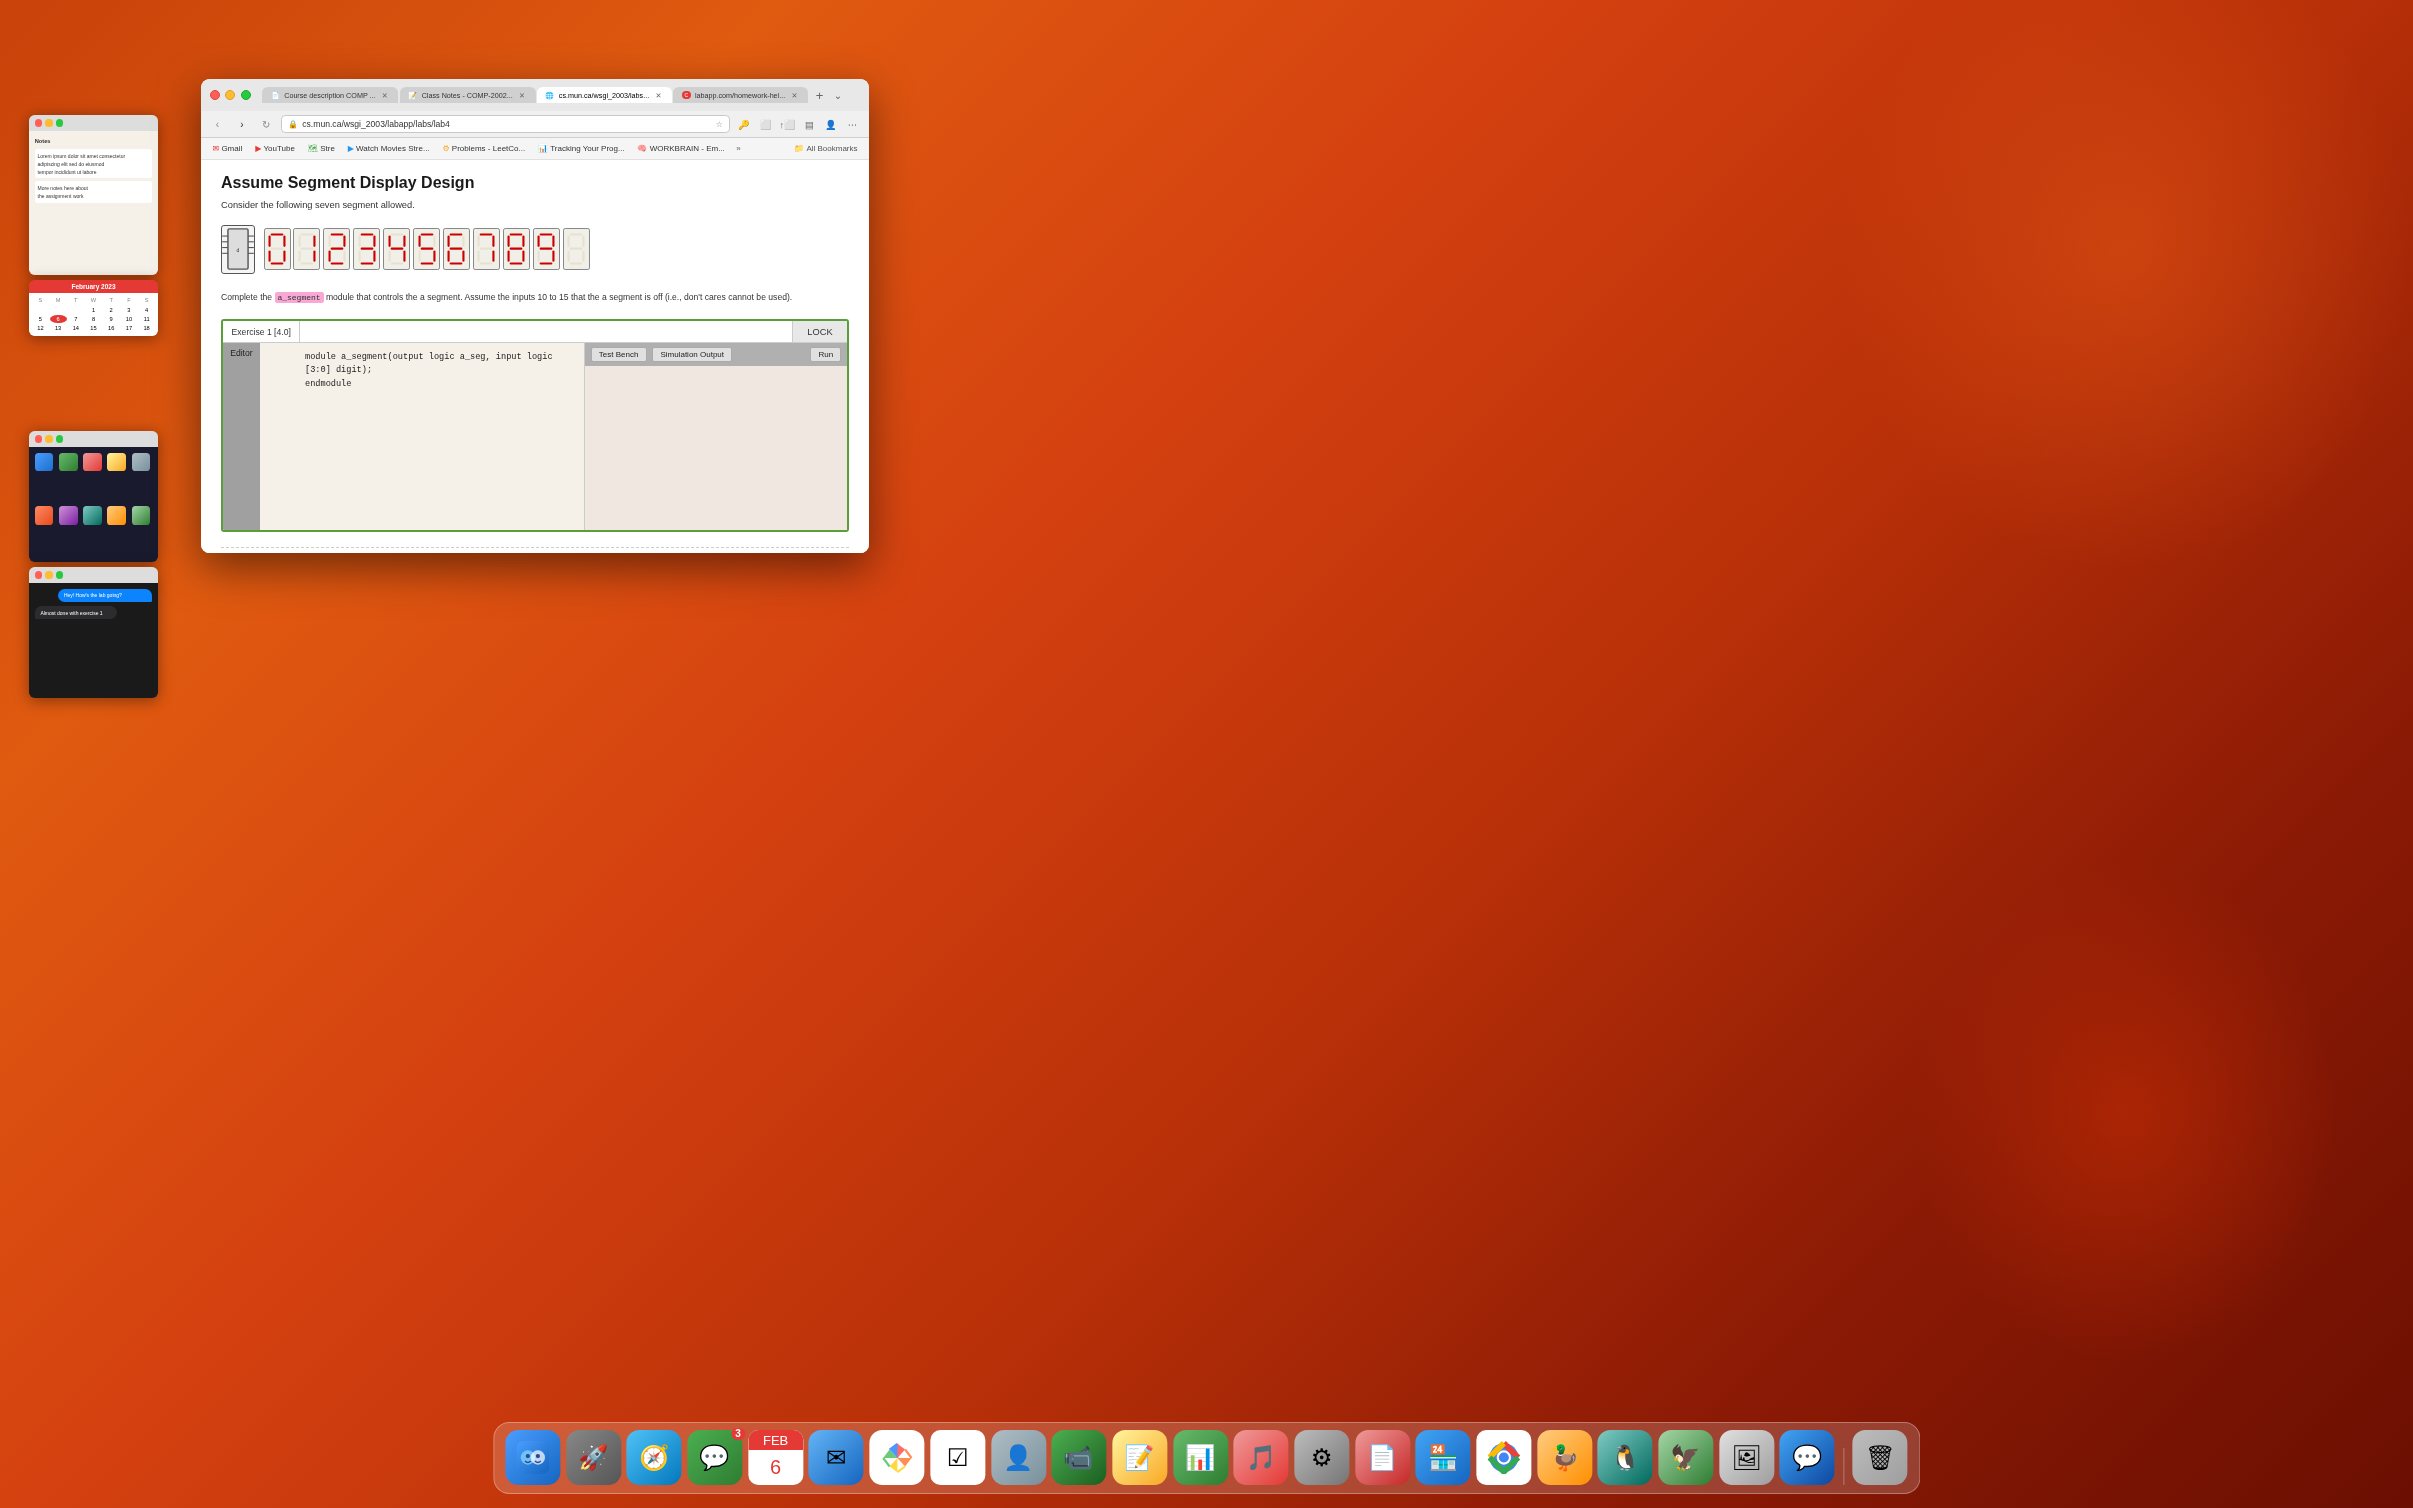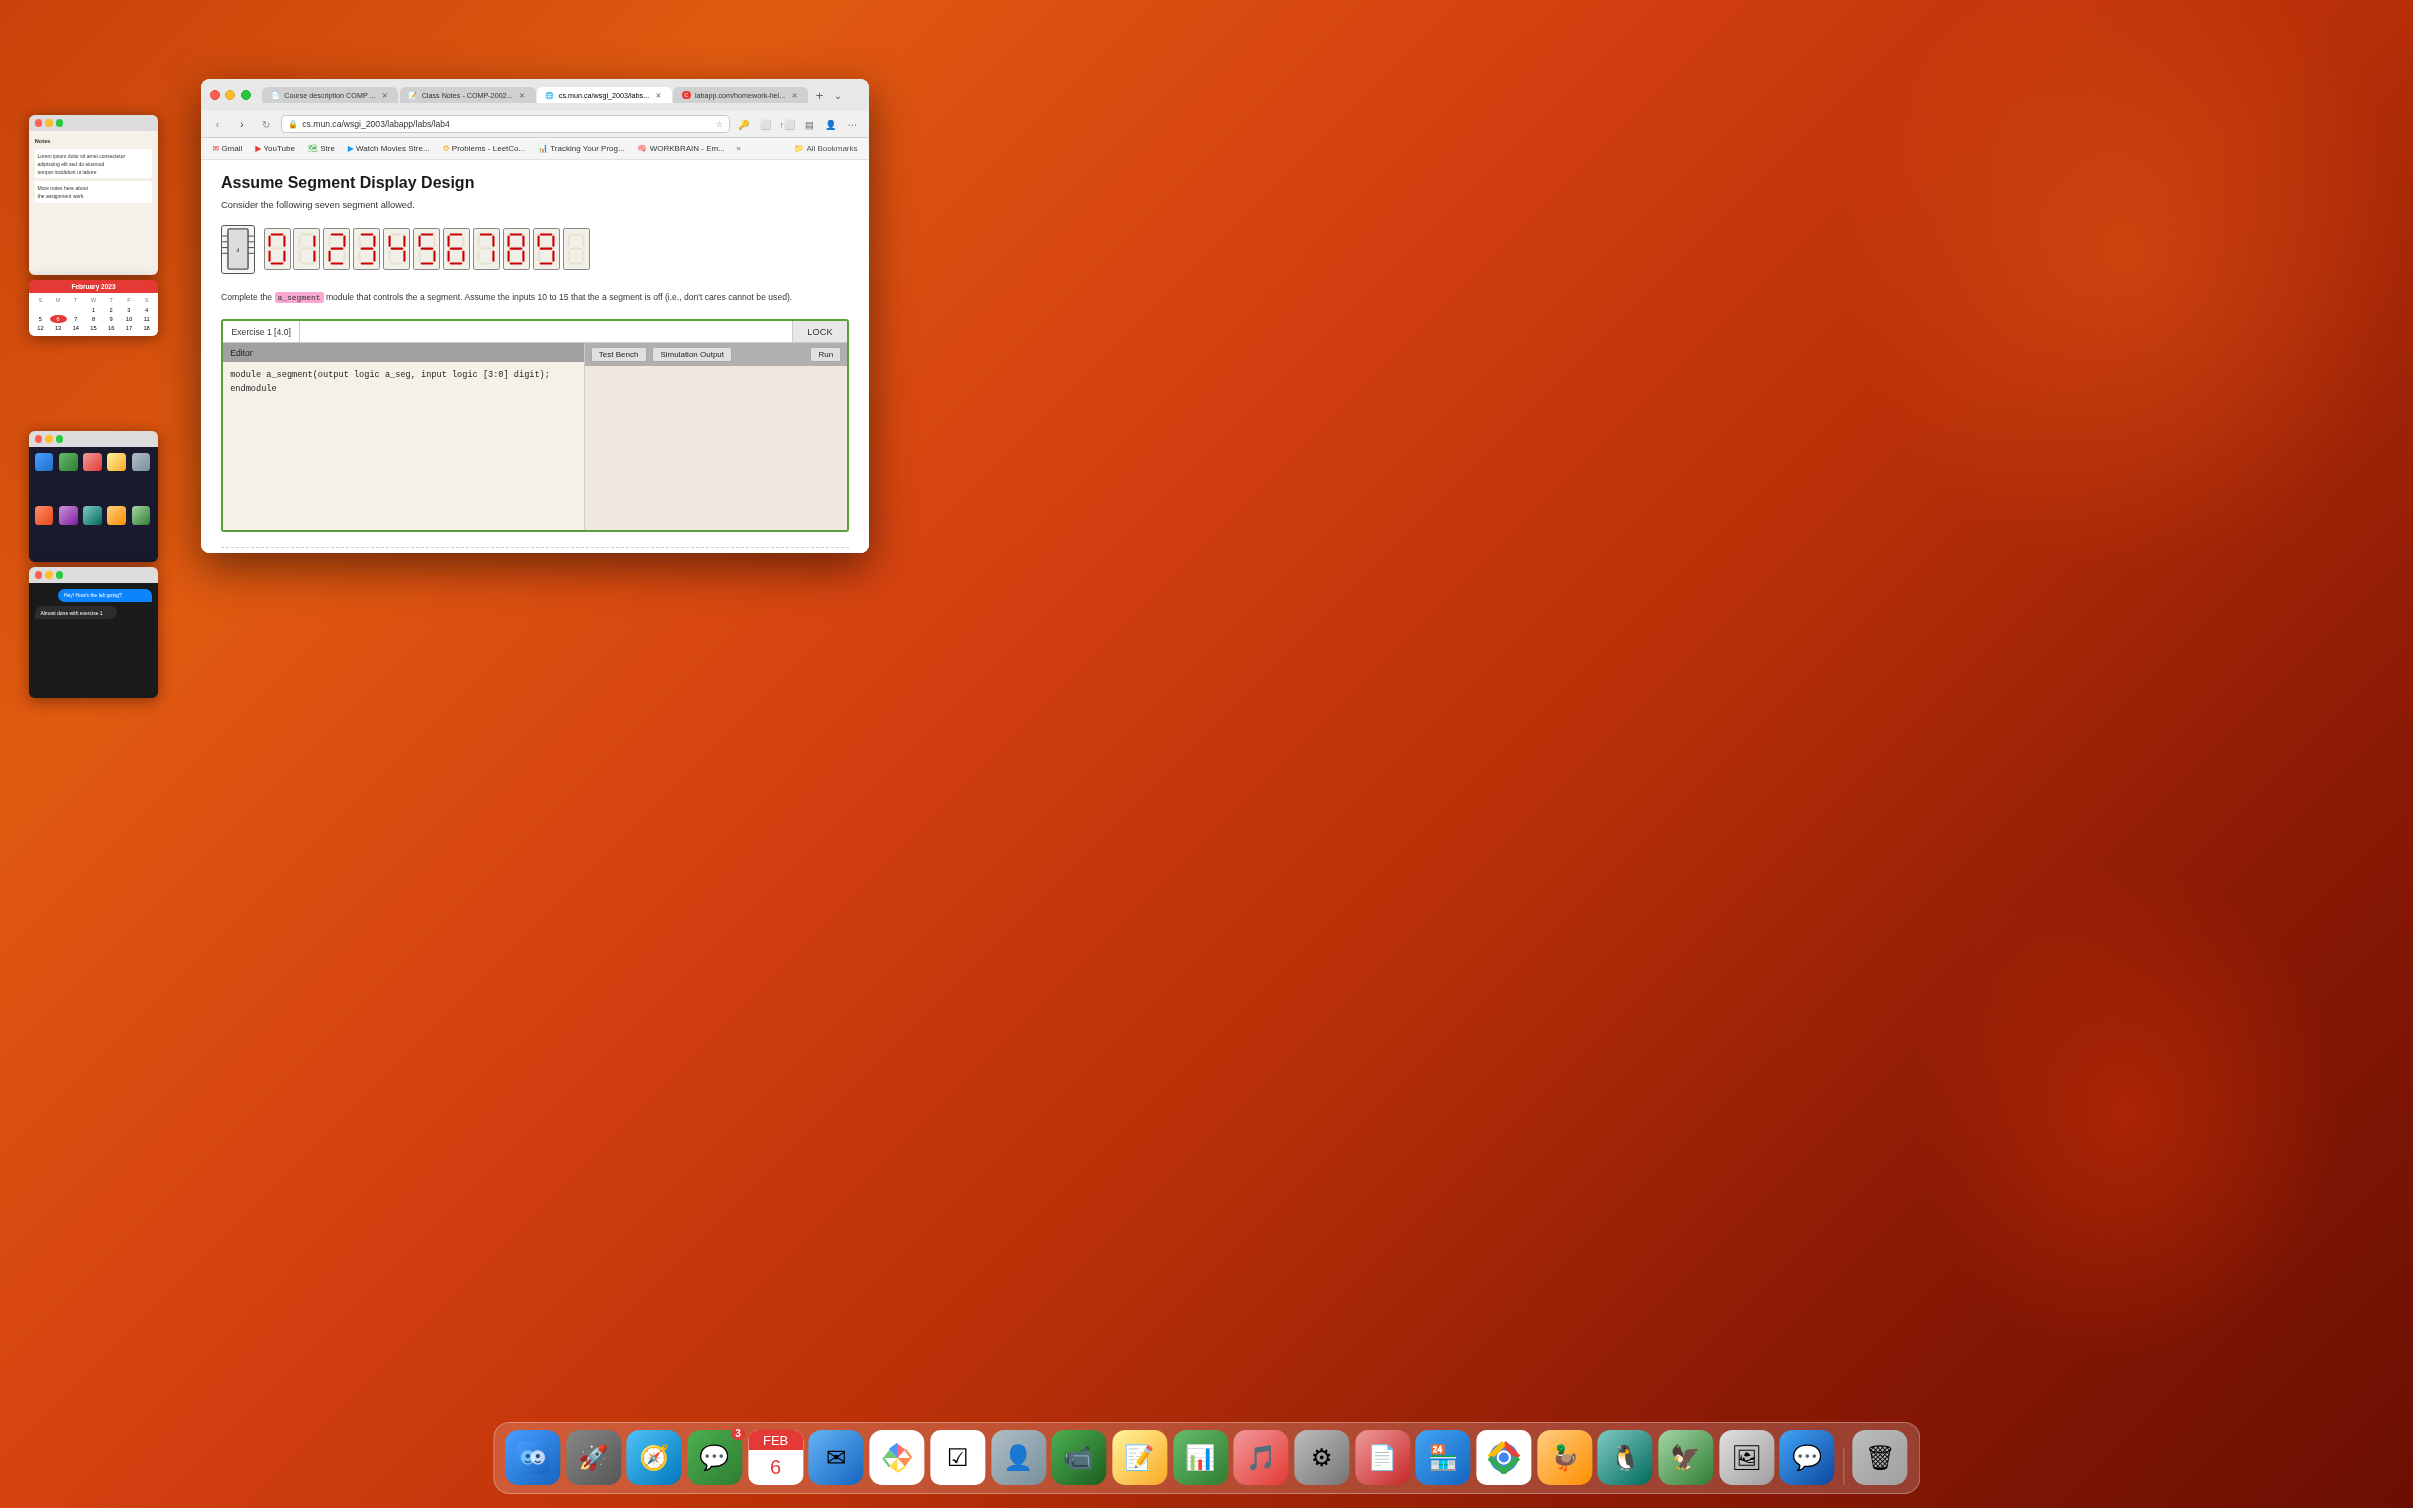--- a/index.html
+++ b/index.html
@@ -423,40 +423,42 @@
     
     .editor-area {
       display: flex;
       background: #f5f0e8;
     }
 
     .editor-panel {
       flex: 1;
       border-right: 0.7px solid #ccc;
       display: flex;
-      flex-direction: column;
+      flex-direction: row;
       min-height: 187px;
+      gap: 30px;
     }
 
     .editor-header {
       padding: 4.3px 7.2px;
       background: #a0a0a0;
       font-size: 8.6px;
       color: #222;
       font-weight: 500;
     }
 
     .editor-content {
       flex: 1;
       padding: 7.2px;
       font-family: 'Courier New', monospace;
       font-size: 8.6px;
       color: #222;
       background: #f5f0e8;
       line-height: 1.6;
+      margin-left: 8px;
     }
 
     .output-panel {
       width: 42%;
       display: flex;
       flex-direction: column;
     }
 
     .output-toolbar {
       padding: 3.6px 5.7px;

